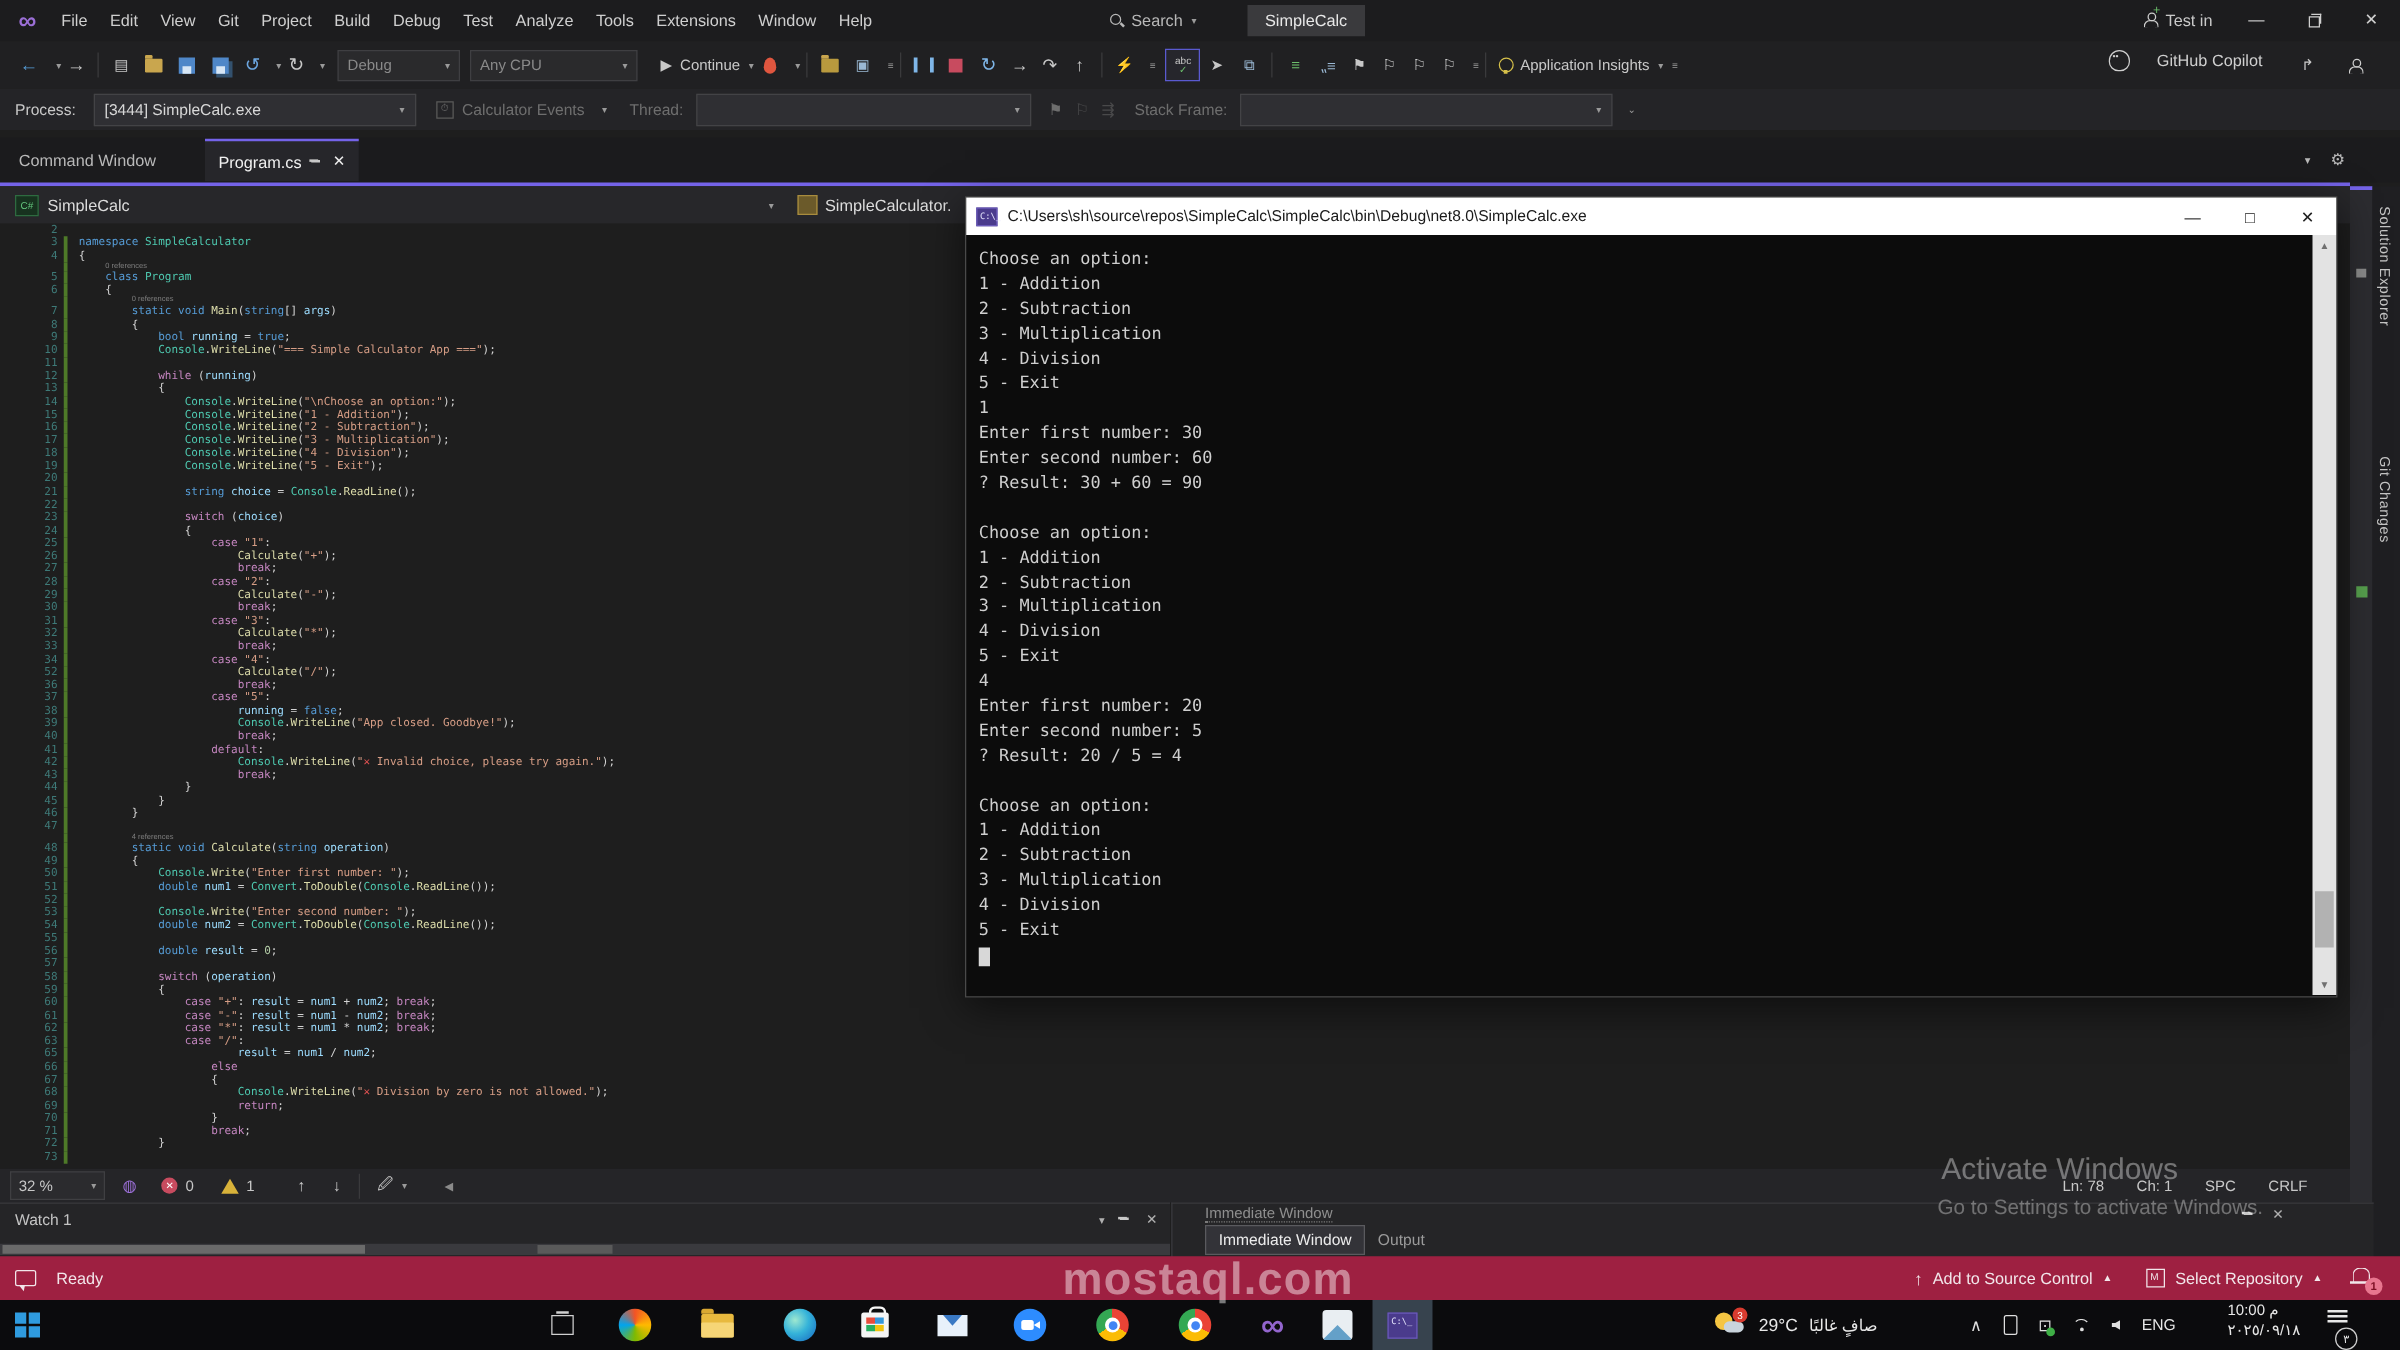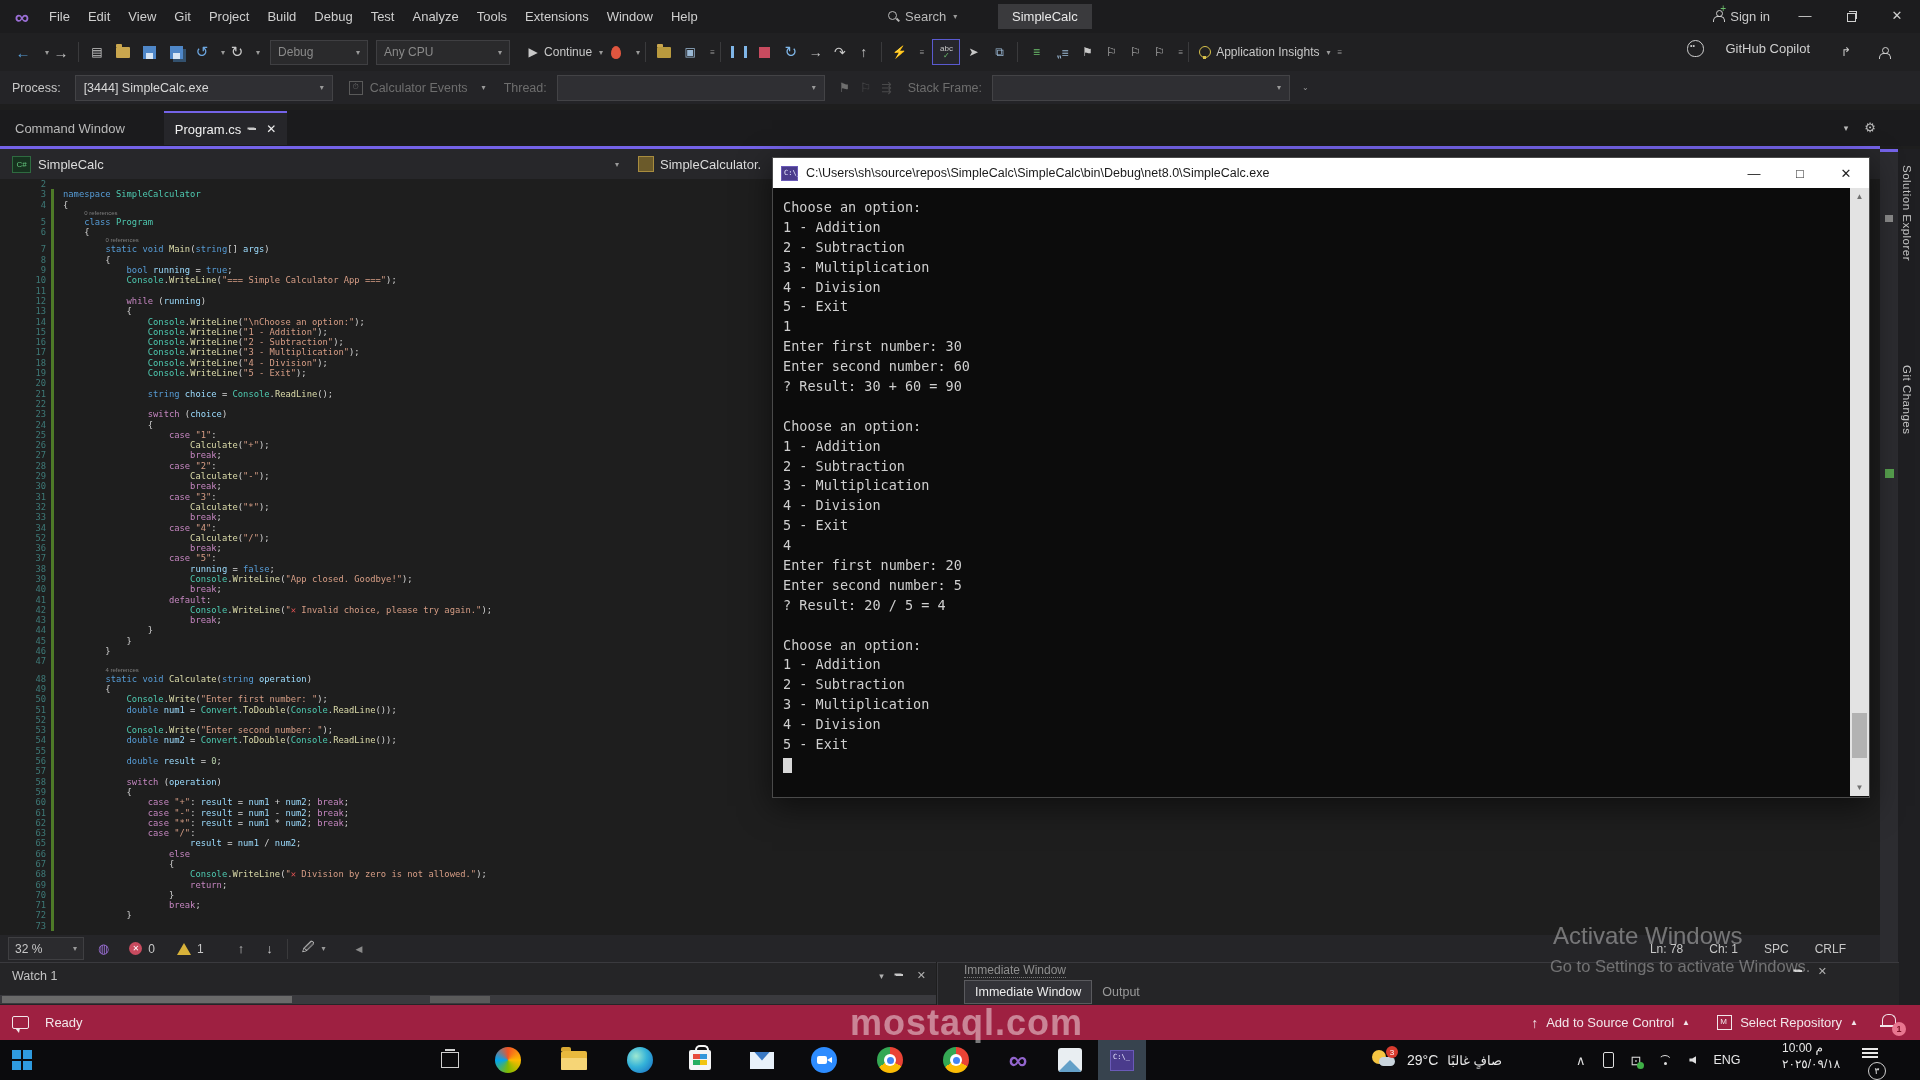--- a/index.html
+++ b/index.html
@@ -200,21 +200,21 @@
         <span class="menu-item">Help</span>
       </div>
     <div id="searchbox" class="abs row">
       <span class="mag"></span>
       <span>Search</span>
       <span class="chev">▾</span>
     </div>
     <div id="soltitle" class="abs">SimpleCalc</div>
     <div id="signin" class="abs row">
       <span style="position:relative"><span class="person"></span><span class="plus">+</span></span>
-      <span>Sign in</span>
+      <span>Test in</span>
     </div>
     <div class="abs winbtn" style="right:92px">—</div>
     <div class="abs winbtn" style="right:46px">
         <span class="restore"></span>
       </div>
     <div class="abs winbtn" style="right:0">✕</div>
   </div>
 
   <div id="toolbar" class="abs row">
     <div class="tbtn" style="width:30px;margin-left:8px;color:#569cd6;font-size:15px">←</div>

